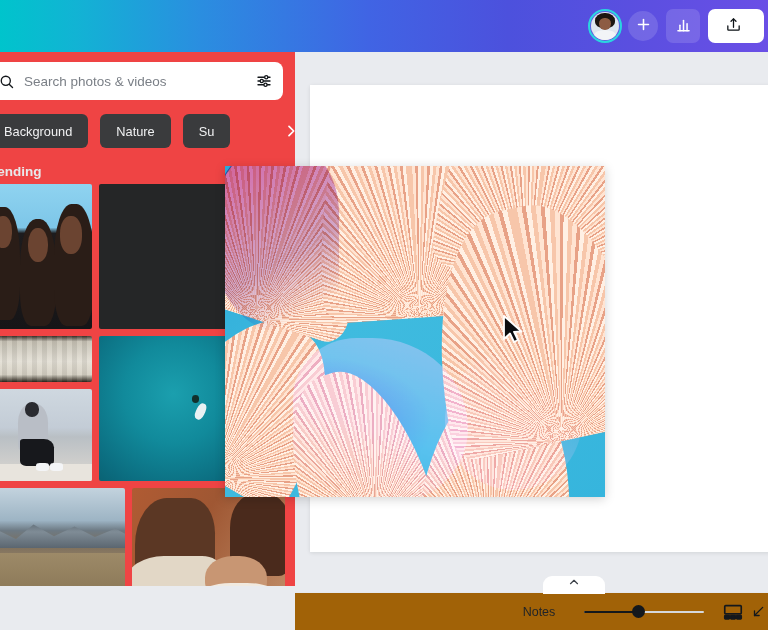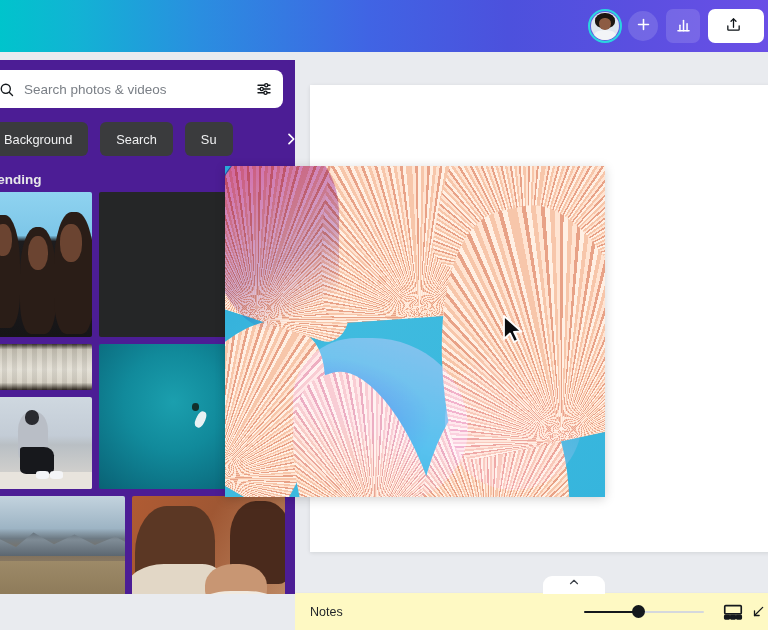--- a/index.html
+++ b/index.html
@@ -61,22 +61,22 @@
     height:34px; min-width:56px; border-radius:7px;
     background:#ffffff; display:flex; align-items:center;
     justify-content:center; gap:5px; padding:0 12px;
     border:none; cursor:pointer; color:#0d1216;
     font-size:12.5px;
   }
   .share-btn svg{ width:17px; height:17px; }
 
   
   #sidepanel{
-    position:absolute; left:0; top:60px; width:295px; height:534px;
-    background:#4c1d95; z-index:25; overflow:hidden;
+    position:absolute; left:0; top:52px; width:295px; height:534px;
+    background:#ef4444; z-index:25; overflow:hidden;
   }
   #searchbar{
     position:absolute; left:-12px; top:10px; width:295px; height:38px;
     background:#fff; border-radius:8px;
     display:flex; align-items:center; padding:0 10px; gap:9px;
   }
   #searchbar .sicon svg{ width:17px; height:17px; display:block; }
   #searchbar input{
     flex:1; border:none; outline:none; font-size:13.5px;
     color:#1f2327; font-family:"Liberation Sans", sans-serif;
@@ -265,23 +265,24 @@
 
   
   #cursor{
     position:absolute; left:500px; top:313px; z-index:80;
     width:26px; height:32px; pointer-events:none;
   }
 
   
   #bottombar{
     position:absolute; left:295px; bottom:0; width:473px; height:38px;
-    background:#fef9c3; z-index:50;
+    background:#a16207; z-index:50;
     display:flex; align-items:center;
     border-top:1px solid #e6e8ec;
+    justify-content:center;
   }
   #collapse-tab{
     position:absolute; left:248px; top:-17px; width:62px; height:18px;
     background:#ffffff; border-radius:9px 9px 0 0;
     display:flex; align-items:flex-end; justify-content:center;
     padding-bottom:1px; cursor:pointer;
   }
   #collapse-tab svg{ width:14px; height:14px; color:#3c4149; }
   #notes-label{
     margin-left:15px; font-size:12.5px; color:#1f2328;
@@ -378,21 +379,21 @@
         <line x1="4" y1="12" x2="20" y2="12"></line>
           <circle cx="9" cy="12" r="2.1" fill="#fff"></circle>
         <line x1="4" y1="17" x2="20" y2="17"></line>
           <circle cx="14" cy="17" r="2.1" fill="#fff"></circle>
       </svg>
     </span>
   </div>
 
   <div id="chips">
     <button class="chip">Background</button>
-    <button class="chip">Search</button>
+    <button class="chip">Nature</button>
     <button class="chip">Su</button>
     <span id="chip-arrow">
       <svg viewBox="0 0 24 24" fill="none" stroke="#ffffff" stroke-width="2.6" stroke-linecap="round" stroke-linejoin="round">
         <polyline points="9 5 16 12 9 19"></polyline>
       </svg>
     </span>
   </div>
 
   <div id="trending-label">rending</div>
 

